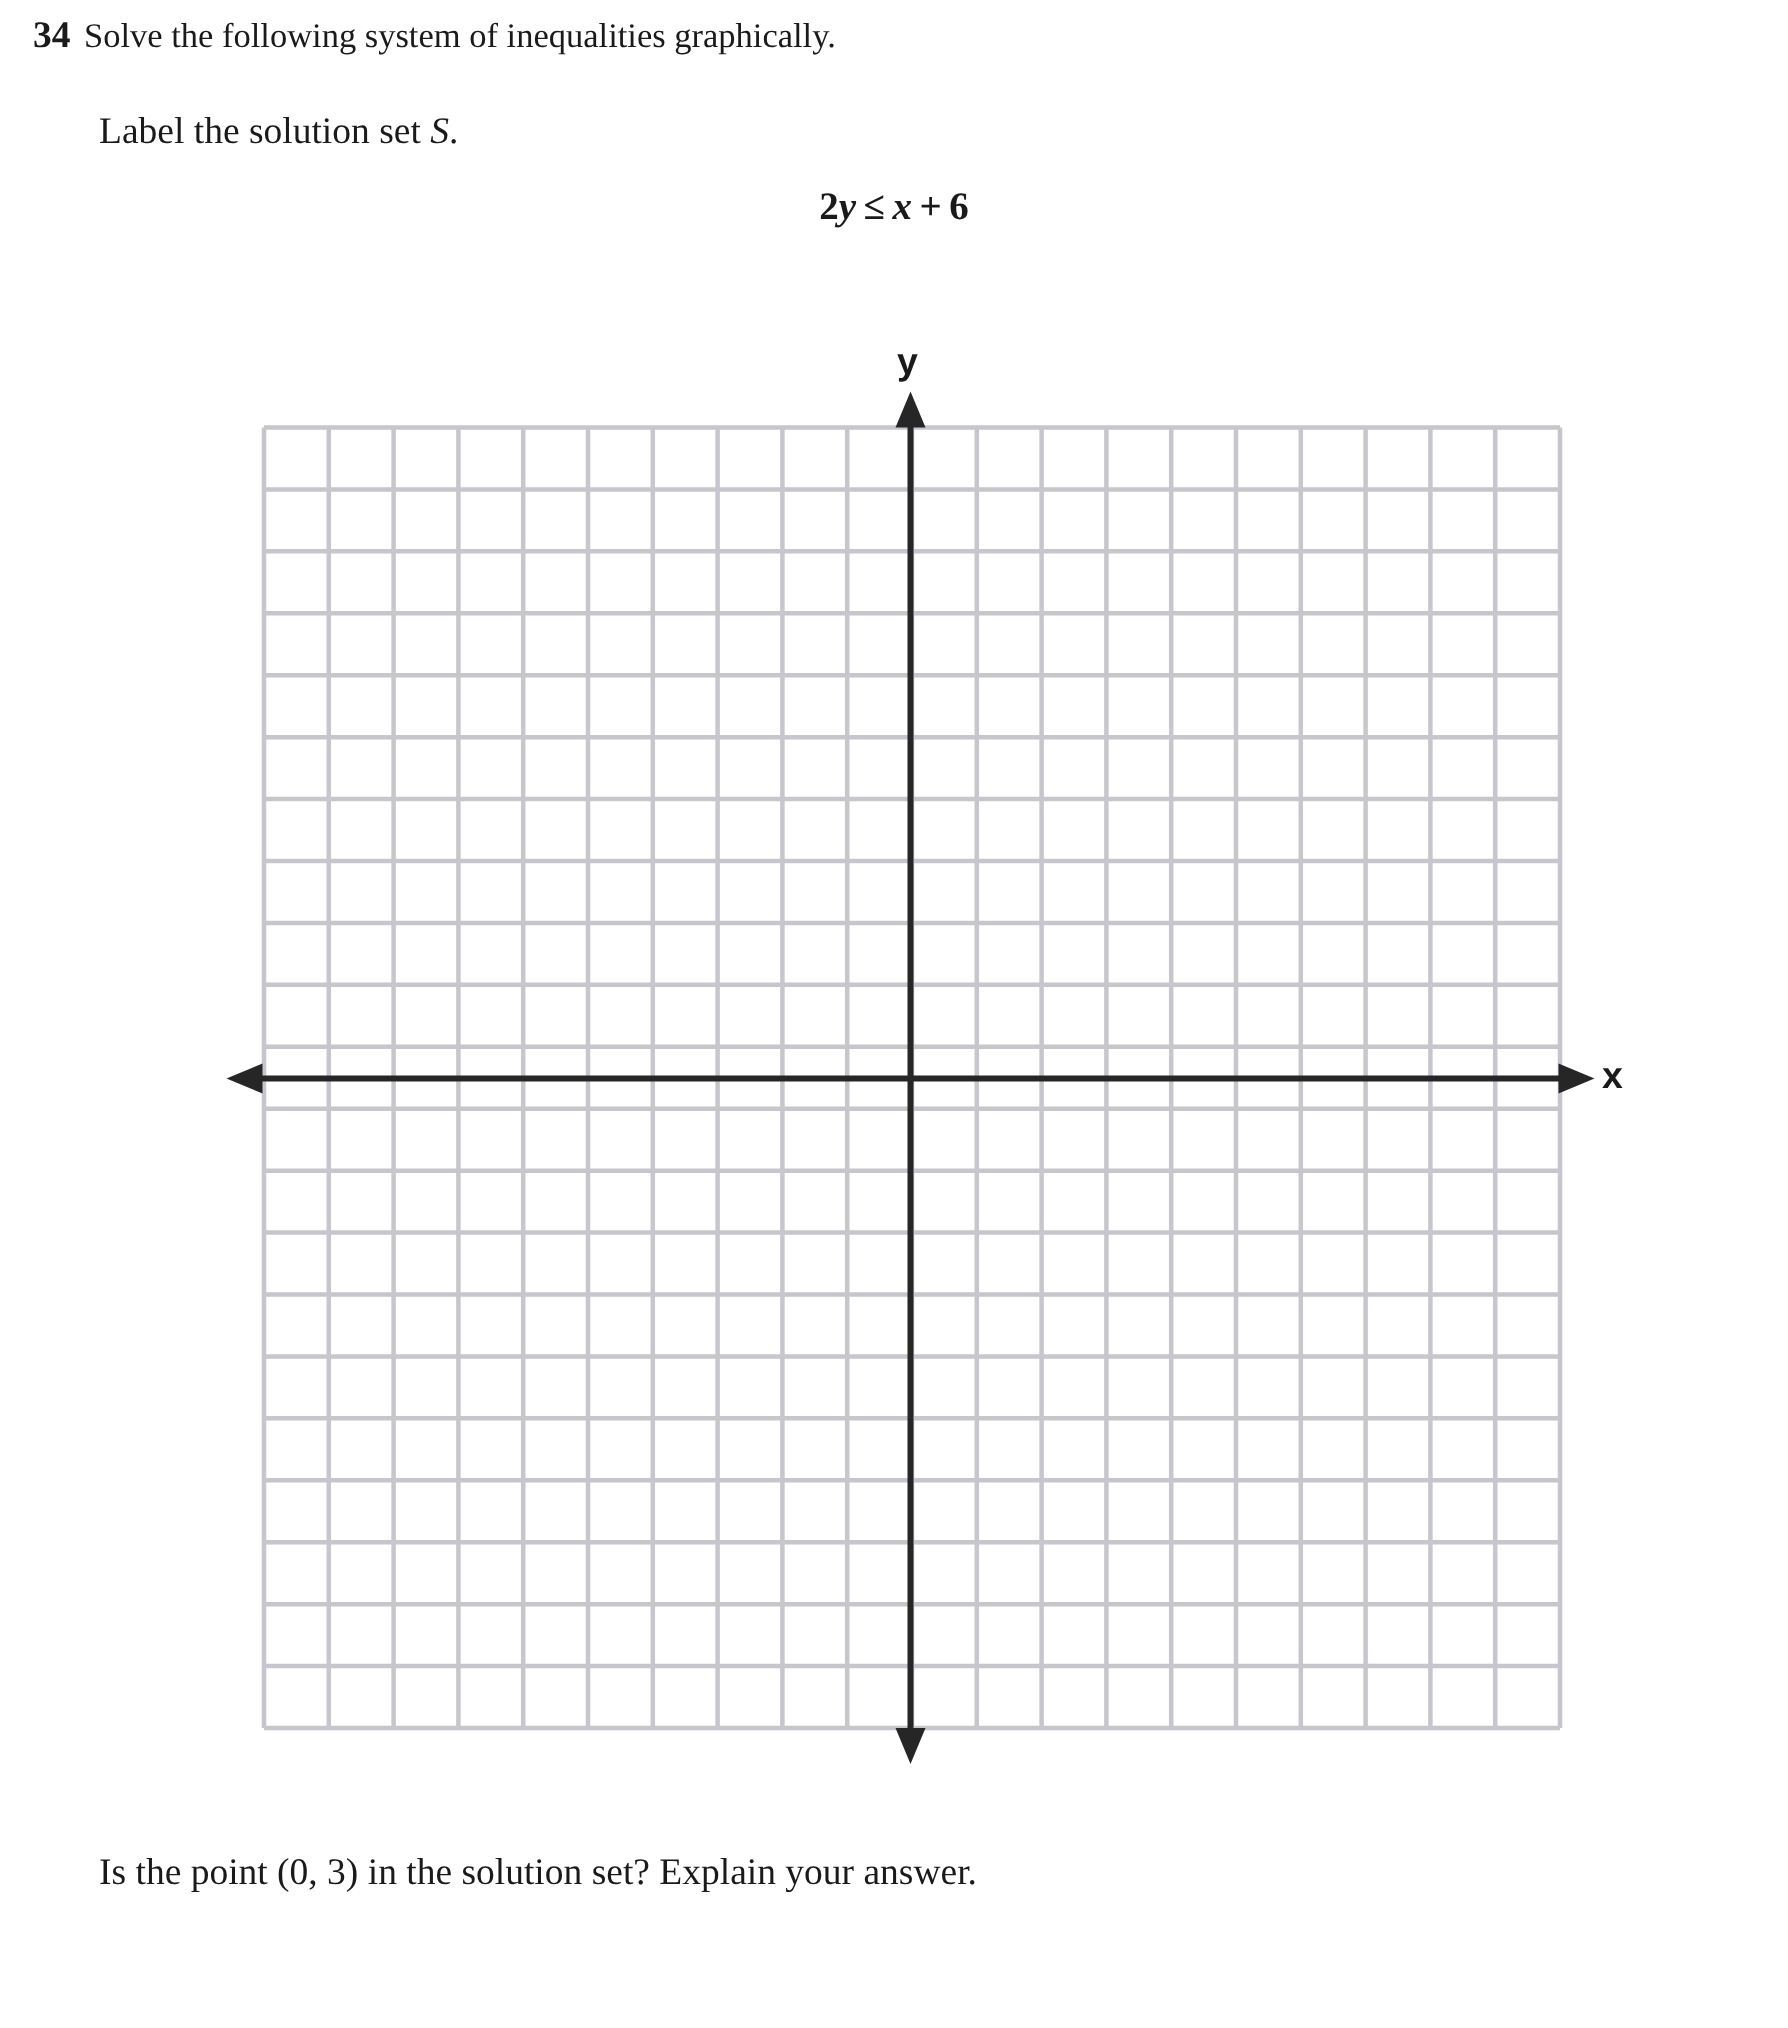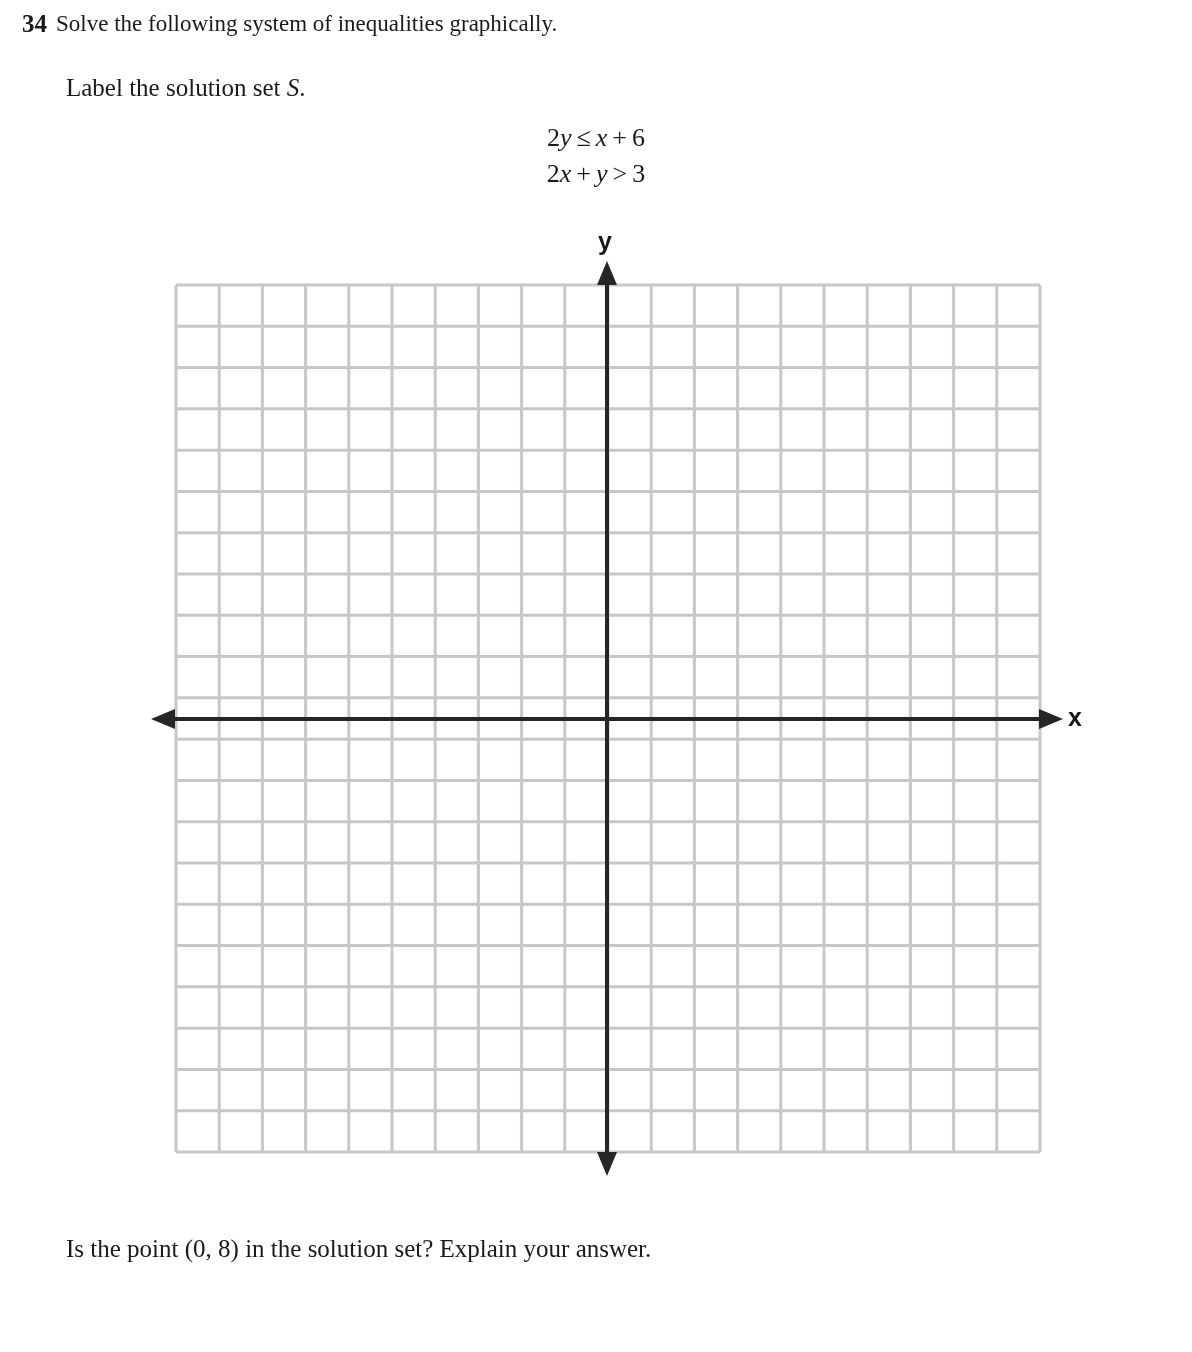--- a/index.html
+++ b/index.html
@@ -52,20 +52,21 @@
     left: 0;
     top: 120px;
     width: 1192px;
     text-align: center;
     font-size: 26px;
     line-height: 36px;
   }
   .eq-line {
     display: block;
     white-space: nowrap;
+    font-weight: bold;
   }
   .eq-line .v { font-style: italic; }
   .eq-line .op { padding: 0 5px; }
 
   
   .graph-area {
     position: absolute;
     left: 0;
     top: 0;
     width: 1192px;
@@ -106,23 +107,20 @@
   <span class="q-prompt">Solve the following system of inequalities graphically.</span>
 </div>
 
 <div class="q-subprompt">
   <span>Label the solution set </span><span class="ital">S</span><span>.</span>
 </div>
 
 <div class="equations">
   <span class="eq-line">
     <span>2</span><span class="v">y</span><span class="op">≤</span><span class="v">x</span><span class="op">+</span><span>6</span>
-  </span>
-  <span class="eq-line">
-    <span>2</span><span class="v">x</span><span class="op">+</span><span class="v">y</span><span class="op">&gt;</span><span>3</span>
   </span>
 </div>
 
 <div class="graph-area">
   <svg class="graph-svg" width="1192" height="1352">
     <g id="grid-group">
         <line x1="176" y1="285" x2="176" y2="1152" stroke="#c6c6cc" stroke-width="3"></line>
         <line x1="219.2" y1="285" x2="219.2" y2="1152" stroke="#c6c6cc" stroke-width="3"></line>
         <line x1="262.4" y1="285" x2="262.4" y2="1152" stroke="#c6c6cc" stroke-width="3"></line>
         <line x1="305.6" y1="285" x2="305.6" y2="1152" stroke="#c6c6cc" stroke-width="3"></line>
@@ -172,13 +170,13 @@
         <polygon points="151,719 175,709 175,729" fill="#262626"></polygon>
         <polygon points="1063,719 1039,709 1039,729" fill="#262626"></polygon>
         <polygon points="607,261 597,285 617,285" fill="#262626"></polygon>
         <polygon points="607,1176 597,1152 617,1152" fill="#262626"></polygon>
       </g>
   </svg>
   <span class="axis-label axis-label-y">y</span>
   <span class="axis-label axis-label-x">x</span>
 </div>
 
-<div class="q-footer">Is the point (0, 8) in the solution set? Explain your answer.</div>
+<div class="q-footer">Is the point (0, 3) in the solution set? Explain your answer.</div>
 
 </body></html>

